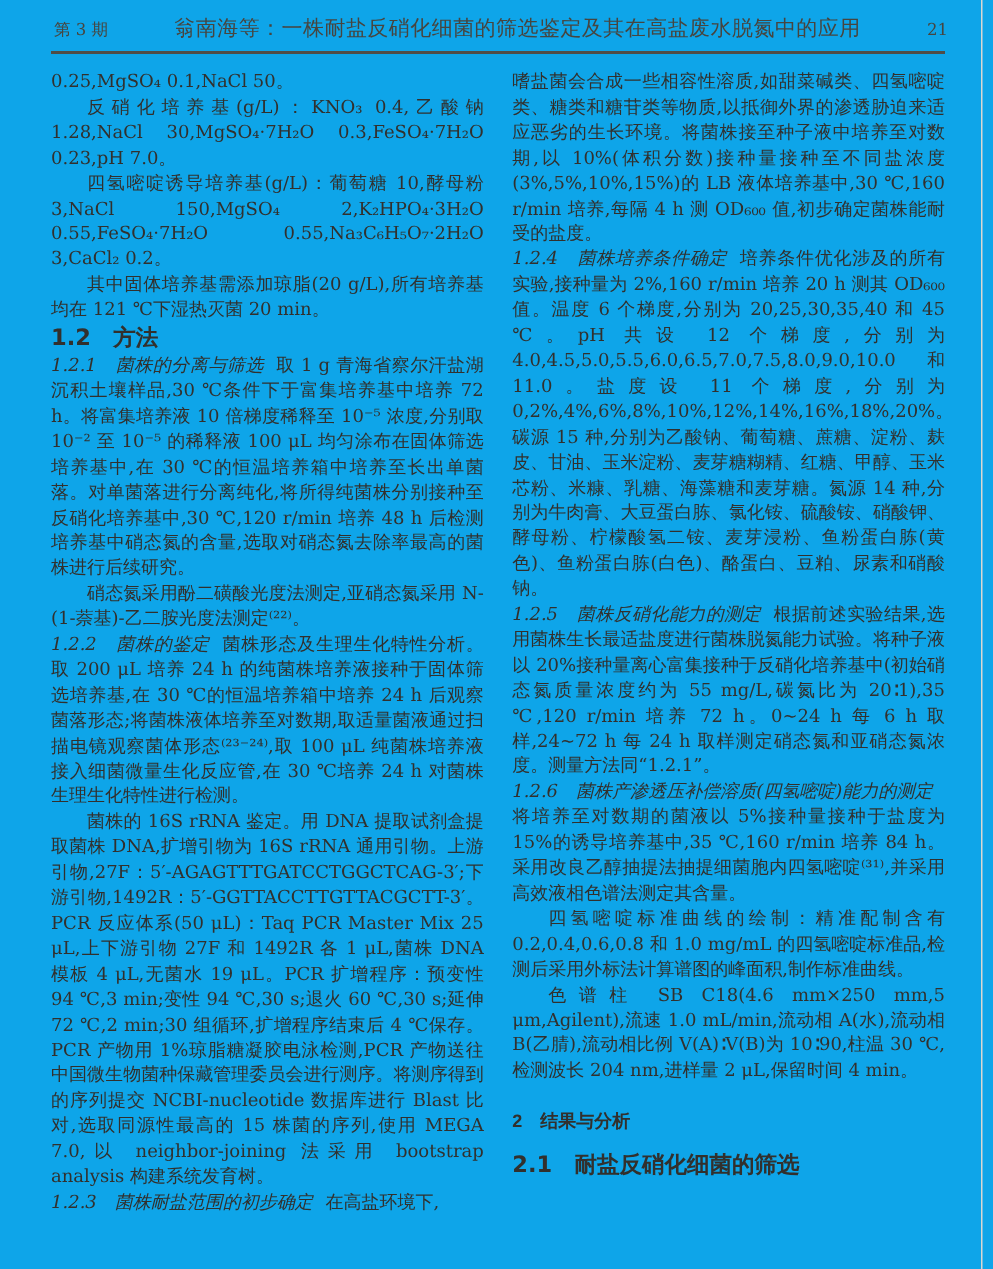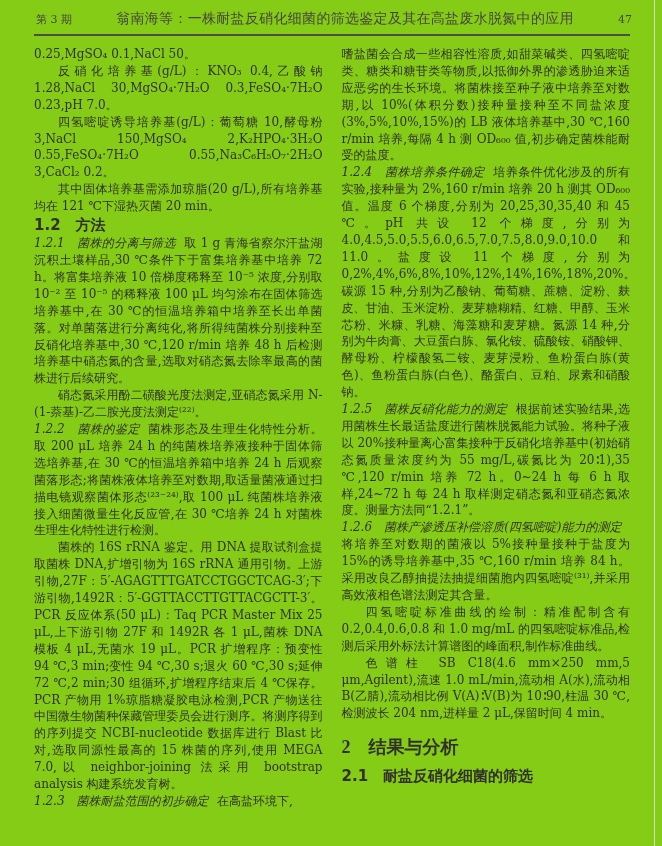--- a/index.html
+++ b/index.html
@@ -1,20 +1,20 @@
 <!DOCTYPE html>
 <html lang="zh"><head>
 <meta charset="utf-8">
 <style>
   html,body{margin:0;padding:0;background:#e9e9e6;}
   .page{
     position:relative;
     width:662px;height:846px;
     margin:0 auto;
-    background:#84cc16;
+    background:#0ea5e9;
     overflow:hidden;
     box-sizing:border-box;
     font-family:"DejaVu Serif","Liberation Serif",serif;
     color:#32302d;
   }
   .page::after{ 
     content:"";position:absolute;right:7px;top:0;bottom:0;width:1px;background:#d9d7d2;
   }
   .header{
     display:flex;justify-content:space-between;align-items:baseline;
@@ -31,34 +31,34 @@
     text-align:justify;
   }
   .col{flex:1;min-width:0;}
   p{margin:0;font-size:12px;line-height:16.9px;}
   .indent{text-indent:2em;}
   .h2{
     font-family:"DejaVu Sans","Liberation Sans",sans-serif;
     font-weight:bold;font-size:15px;line-height:18px;margin:1px 0 1px;
   }
   .h1{
-    font-family:Liberation Serif, serif;
-    font-weight:bold;font-size:18px;line-height:20px;margin:15px 0 10px;
+    font-family:Liberation Sans, sans-serif;
+    font-weight:bold;font-size:12px;line-height:20px;margin:15px 0 10px;
   }
   .method-label{font-style:italic;font-weight:500;margin-right:.7em;}
 </style>
 </head>
 <body>
 
 <div class="page">
 
   <div class="header">
     <span class="issue">第 3 期</span>
     <span class="running-title">翁南海等：一株耐盐反硝化细菌的筛选鉴定及其在高盐废水脱氮中的应用</span>
-    <span class="pagenum">47</span>
+    <span class="pagenum">21</span>
   </div>
   <div class="header-rule"></div>
 
   <div class="columns">
 
     <div class="col">
       <p>0.25,MgSO₄ 0.1,NaCl 50。</p>
       <p class="indent">反硝化培养基(g/L)：KNO₃ 0.4,乙酸钠 1.28,NaCl 30,MgSO₄·7H₂O 0.3,FeSO₄·7H₂O 0.23,pH 7.0。</p>
       <p class="indent">四氢嘧啶诱导培养基(g/L)：葡萄糖 10,酵母粉 3,NaCl 150,MgSO₄ 2,K₂HPO₄·3H₂O 0.55,FeSO₄·7H₂O 0.55,Na₃C₆H₅O₇·2H₂O 3,CaCl₂ 0.2。</p>
       <p class="indent">其中固体培养基需添加琼脂(20 g/L),所有培养基均在 121 ℃下湿热灭菌 20 min。</p>

